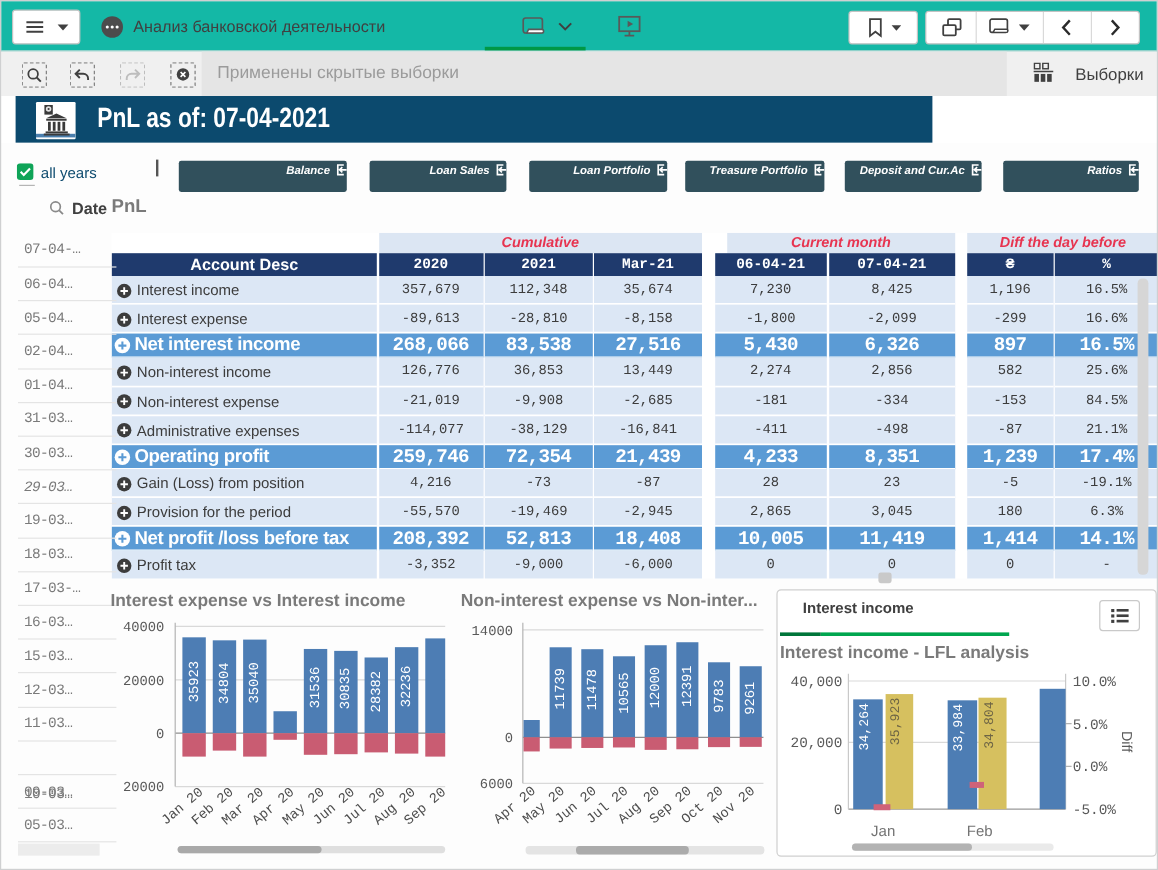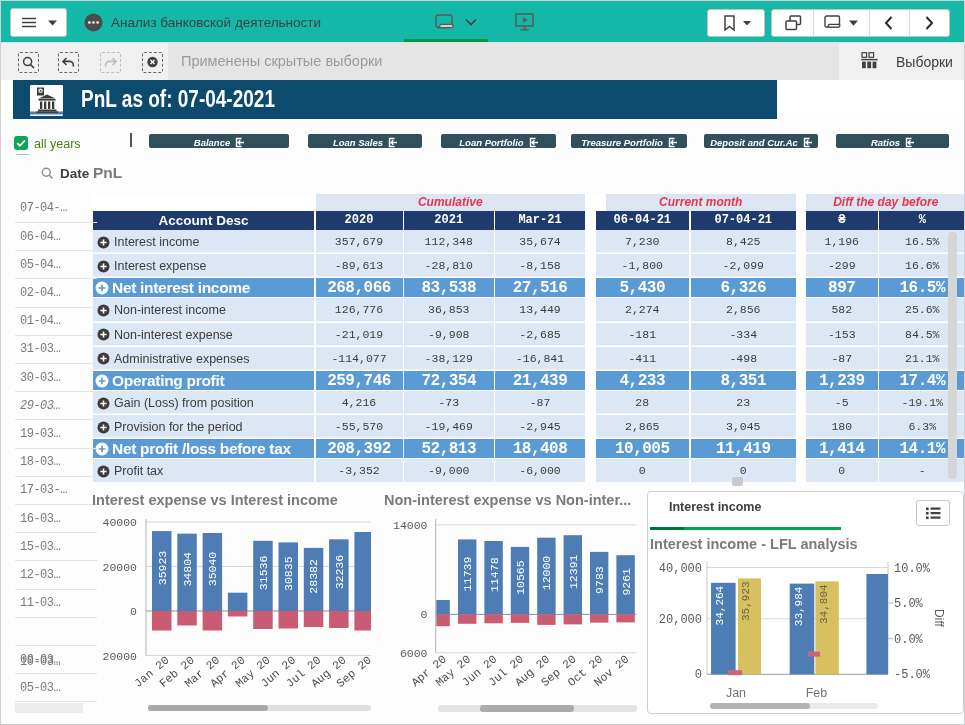--- a/index.html
+++ b/index.html
@@ -11,22 +11,22 @@
 #topbar{left:1px;top:1px;width:963px;height:41px;background:#14b8a6;border-bottom:1px solid #e2e2e2;}
 .tbtn{position:absolute;border:1px solid #c3c3c3;border-radius:3px;background:#fff;}
 
 #toolbar{left:1px;top:43px;width:963px;height:37px;background:#f0f0f0;}
 .selico{position:absolute;top:9px;width:19px;height:19px;border:1px dashed #6a6a6a;border-radius:2px;}
 
 #phead{left:1px;top:80px;width:764px;height:39px;background:#0c4a6e;margin-left:12px;}
 
 #sheet{left:1px;top:119px;width:963px;height:605px;background:#fdfdfd;}
 
-.navbtn{position:absolute;top:134px;height:14px;background:#31505c;border-radius:2px;color:#fff;
- font-weight:bold;font-style:italic;font-size:9.5px;text-align:center;line-height:18px;}
+.navbtn{position:absolute;top:134px;height:26px;background:#31505c;border-radius:2px;color:#fff;
+ font-weight:bold;font-style:italic;font-size:9.5px;text-align:right;line-height:18px;}
 .navbtn svg{vertical-align:-2px;margin-left:3px;}
 
 .ditem{position:absolute;left:20px;width:80px;color:#7a7a7a;font-size:12px;letter-spacing:-0.5px;}
 .dsep{position:absolute;left:15px;width:82px;border-top:1px solid #e4e4e4;}
 
 #tbl{left:93px;top:194px;width:872px;height:288px;overflow:hidden;background:#fff;}
 .tr{display:grid;grid-template-columns:221px 1.5px 87px 1.5px 89.5px 1.5px 90px 10.5px 93.5px 1.5px 105.5px 10px 71.5px 1.5px 86.5px;}
 .tr>*:nth-child(1){grid-column:1;}
 .tr>*:nth-child(2){grid-column:3;}
 .tr>*:nth-child(3){grid-column:5;}
@@ -362,21 +362,21 @@
       <span class="td">0</span>
       <span class="td">-</span>
     </div>
 </div>
 <div id="controls" class="abs" style="left:0;top:0;width:965px;height:725px;">
  <svg class="abs" style="left:14px;top:136px;" width="14" height="14" viewBox="0 0 14 14">
   <rect x="0" y="0" width="14" height="14" rx="3" fill="#0fa458"></rect>
   <path d="M3.2 7.2 l2.6 2.6 l5.2-5.4" fill="none" stroke="#fff" stroke-width="1.8"></path>
  </svg>
  <div class="abs" style="left:15.5px;top:154px;width:13px;height:1px;background:#b5b5b5;"></div>
- <div class="abs" style="left:34px;top:136.5px;font-size:12.5px;color:#4d7c0f;">all years</div>
+ <div class="abs" style="left:34px;top:136.5px;font-size:12.5px;color:#0c4a6e;">all years</div>
  <div class="abs" style="left:130px;top:133px;width:2px;height:14px;background:#555;"></div>
  <div class="navbtn" style="left:149px;width:140px;">Balance<svg width="11" height="11" viewBox="0 0 11 11">
         <path d="M8.5 1.5 H3.5 V9.5 H8.5 M11 5.5 H5.2 M7.3 3.3 L5 5.5 l2.3 2.2" fill="none" stroke="#fff" stroke-width="1.4"></path>
       </svg></div>
  <div class="navbtn" style="left:308px;width:114px;">Loan Sales<svg width="11" height="11" viewBox="0 0 11 11">
         <path d="M8.5 1.5 H3.5 V9.5 H8.5 M11 5.5 H5.2 M7.3 3.3 L5 5.5 l2.3 2.2" fill="none" stroke="#fff" stroke-width="1.4"></path>
       </svg></div>
  <div class="navbtn" style="left:441px;width:115px;">Loan Portfolio<svg width="11" height="11" viewBox="0 0 11 11">
         <path d="M8.5 1.5 H3.5 V9.5 H8.5 M11 5.5 H5.2 M7.3 3.3 L5 5.5 l2.3 2.2" fill="none" stroke="#fff" stroke-width="1.4"></path>
       </svg></div>

